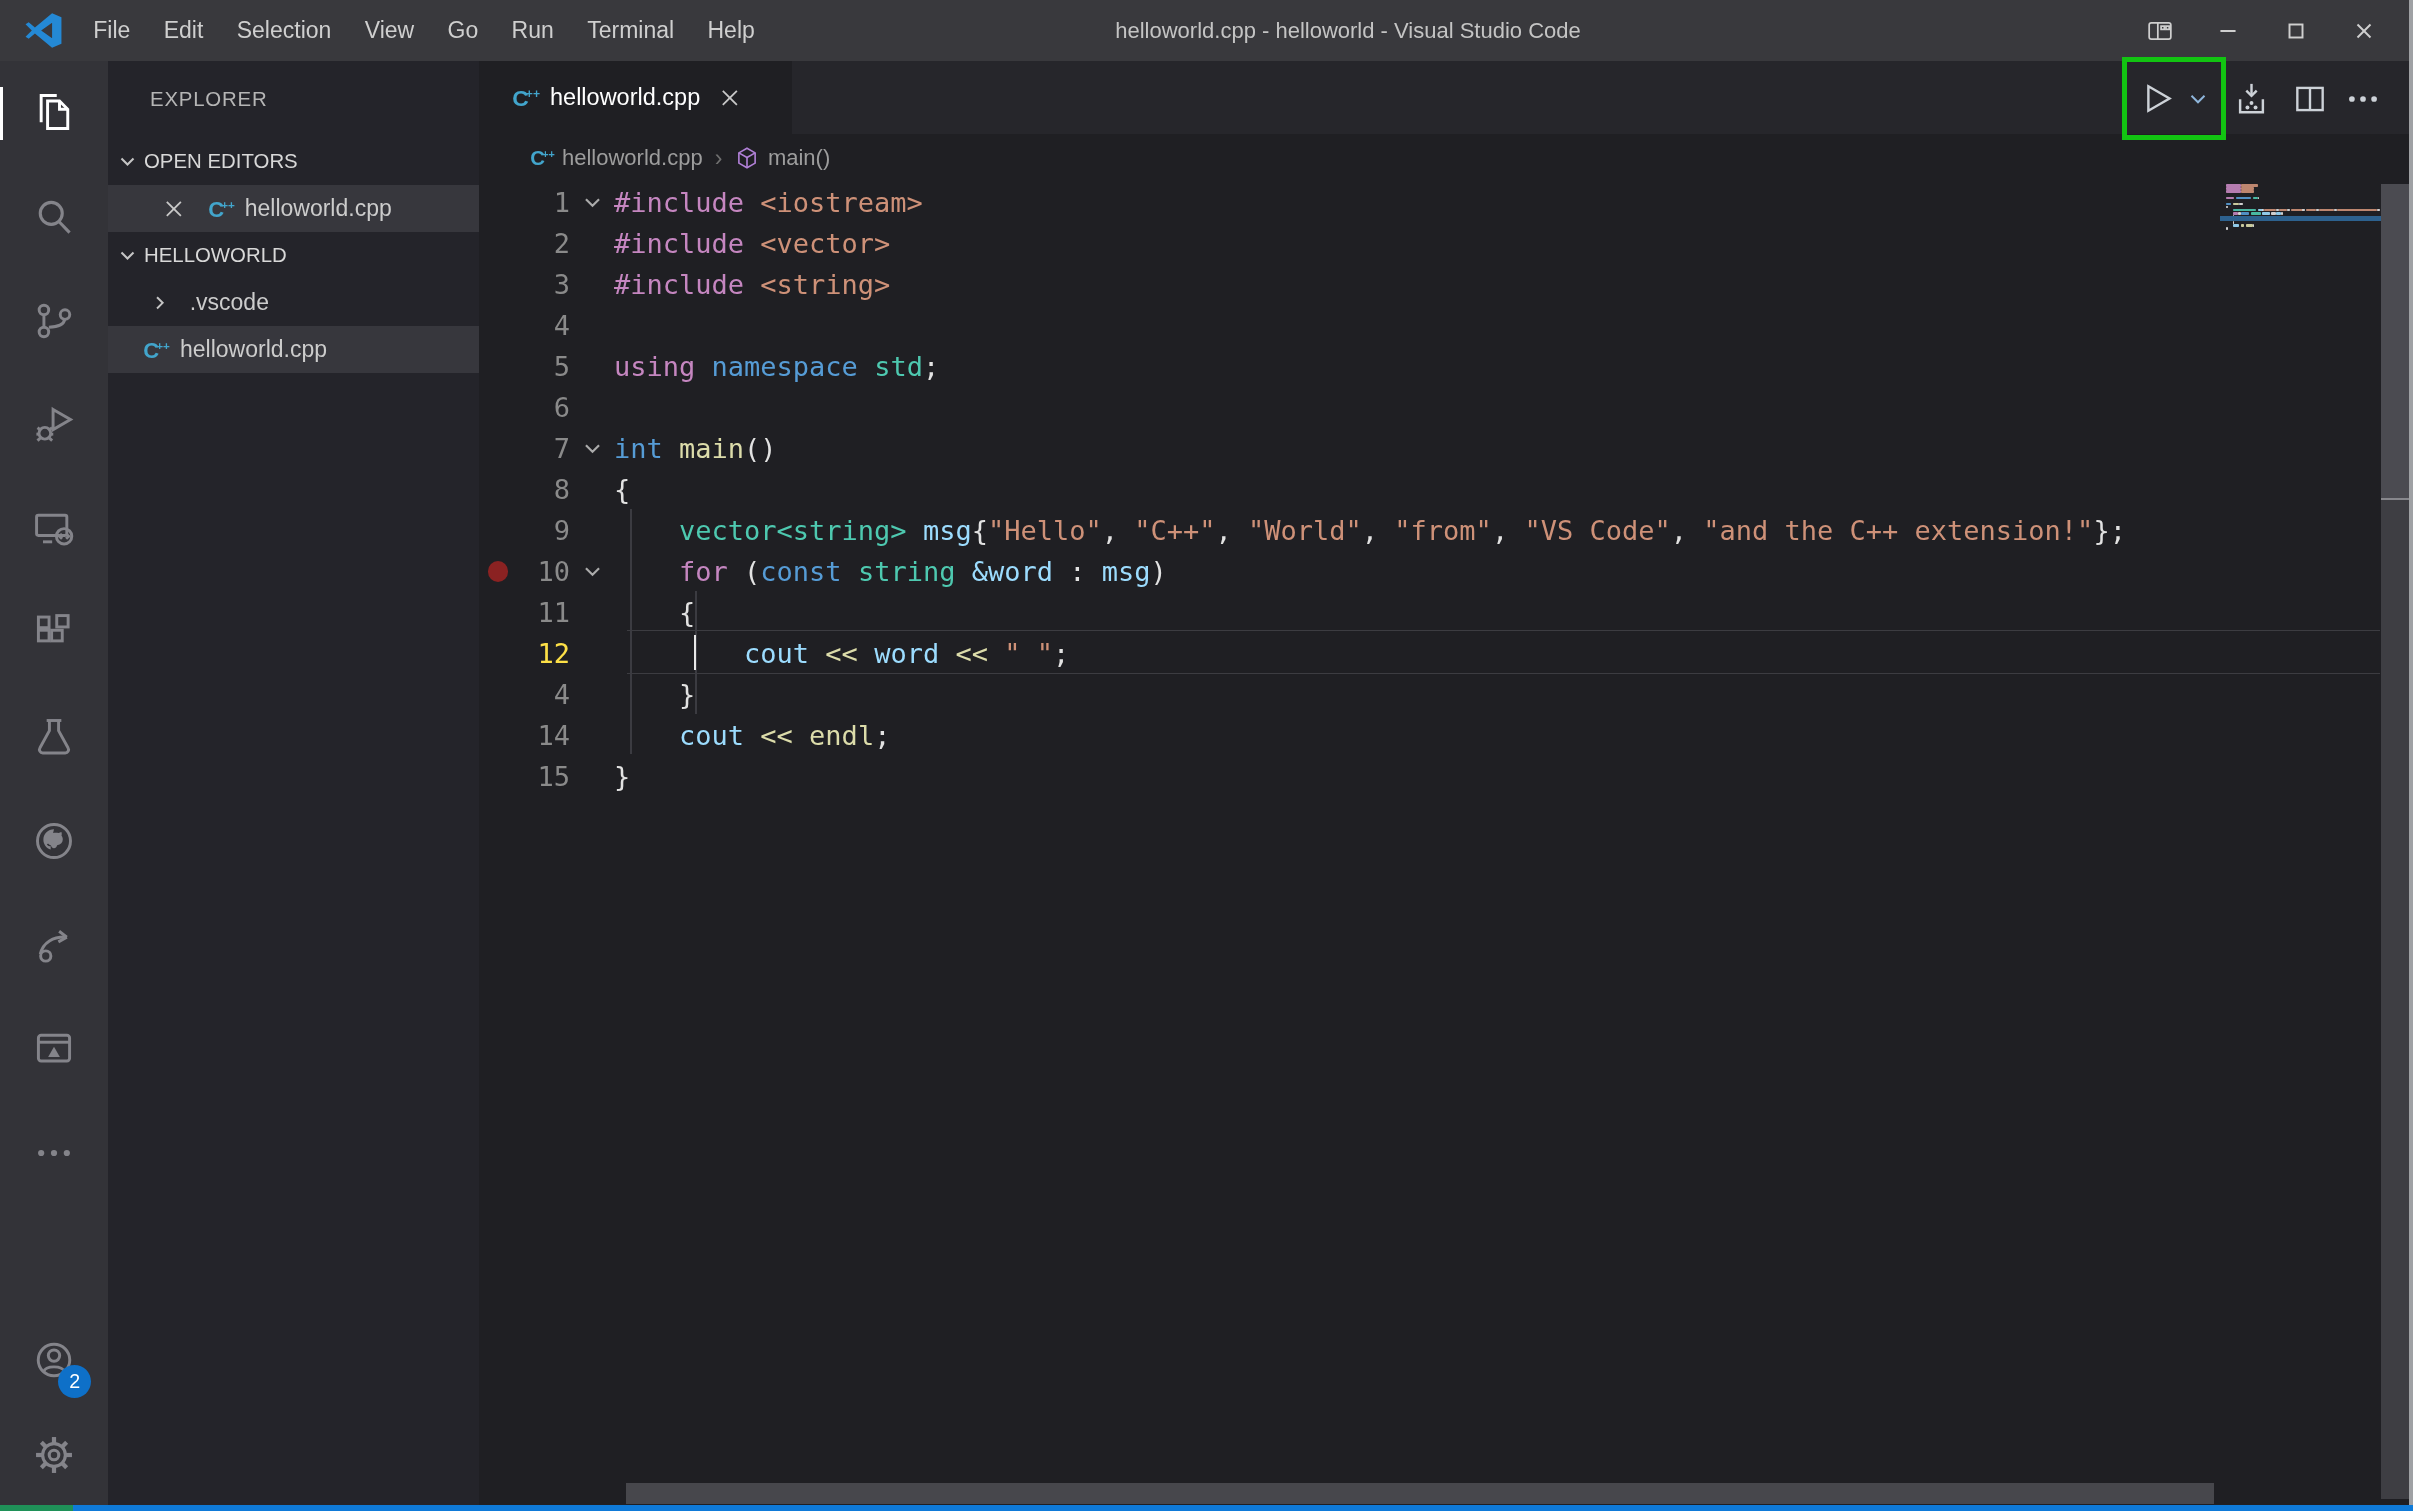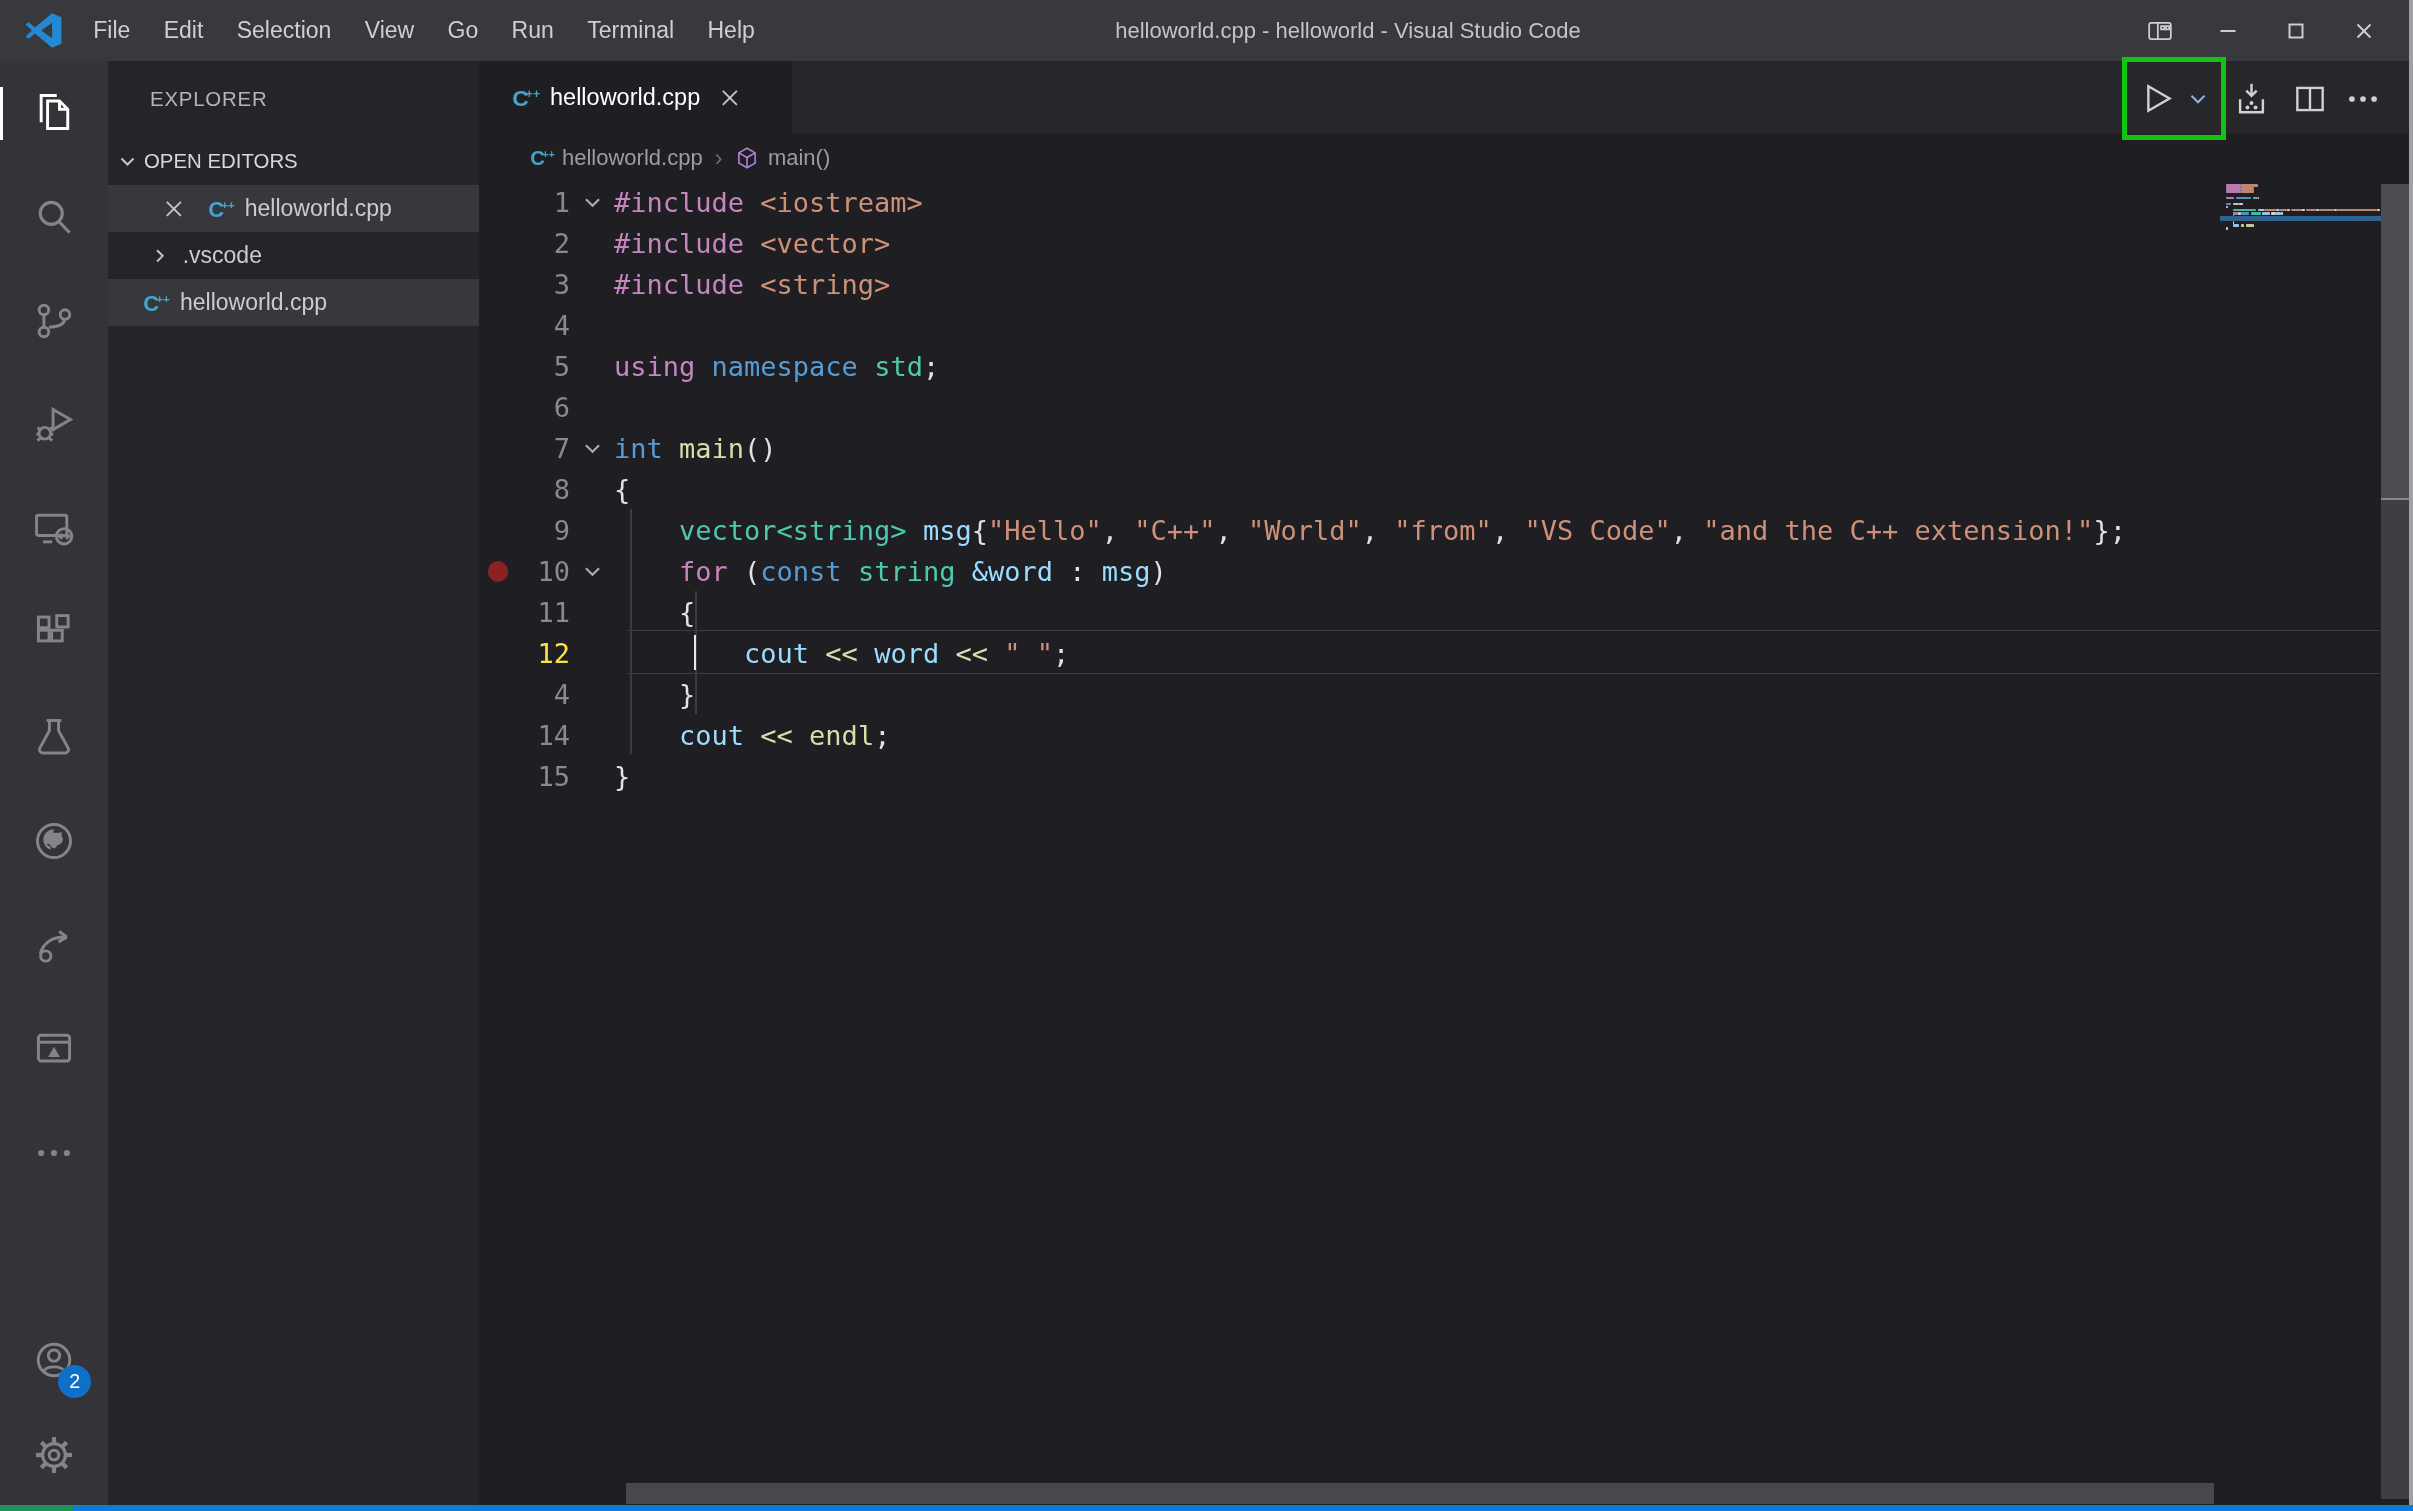--- a/index.html
+++ b/index.html
@@ -287,28 +287,36 @@
         </span>
         <span class="cppicon" style="margin-left:23px;">
           <svg viewBox="0 0 20 20" style="font-size:30px">
               <text x="1" y="16" font-size="17" font-weight="bold" fill="#42a5cc" font-family="Liberation Sans, sans-serif">C</text>
               <text x="11" y="10" font-size="9" font-weight="bold" fill="#42a5cc" font-family="Liberation Sans, sans-serif">++</text>
             </svg>
         </span>
         <span style="margin-left:12px;">helloworld.cpp</span>
       </div>
 
+      <div class="sb-section">
+        <span class="chev">
+          <svg width="21" height="21" viewBox="0 0 14 14" fill="none" stroke="#c5c5c5" stroke-width="1.4">
+              <polyline points="3,5 7,9 11,5"></polyline>
+            </svg>
+        </span>
+        <span>HELLOWORLD</span>
+      </div>
 
       <div class="row">
         <span class="chev" style="margin-left:42px;">
           <svg width="19.7" height="19.7" viewBox="0 0 14 14" fill="none" stroke="#c5c5c5" stroke-width="1.4">
               <polyline points="5,3 9,7 5,11"></polyline>
             </svg>
         </span>
-        <span style="margin-left:13px;">.vscode</span>
+        <span style="margin-left:20px;">.vscode</span>
       </div>
 
       <div class="row selected">
         <span class="cppicon" style="margin-left:34px;">
           <svg viewBox="0 0 20 20" style="font-size:30px">
               <text x="1" y="16" font-size="17" font-weight="bold" fill="#42a5cc" font-family="Liberation Sans, sans-serif">C</text>
               <text x="11" y="10" font-size="9" font-weight="bold" fill="#42a5cc" font-family="Liberation Sans, sans-serif">++</text>
             </svg>
         </span>
         <span style="margin-left:12px;">helloworld.cpp</span>

